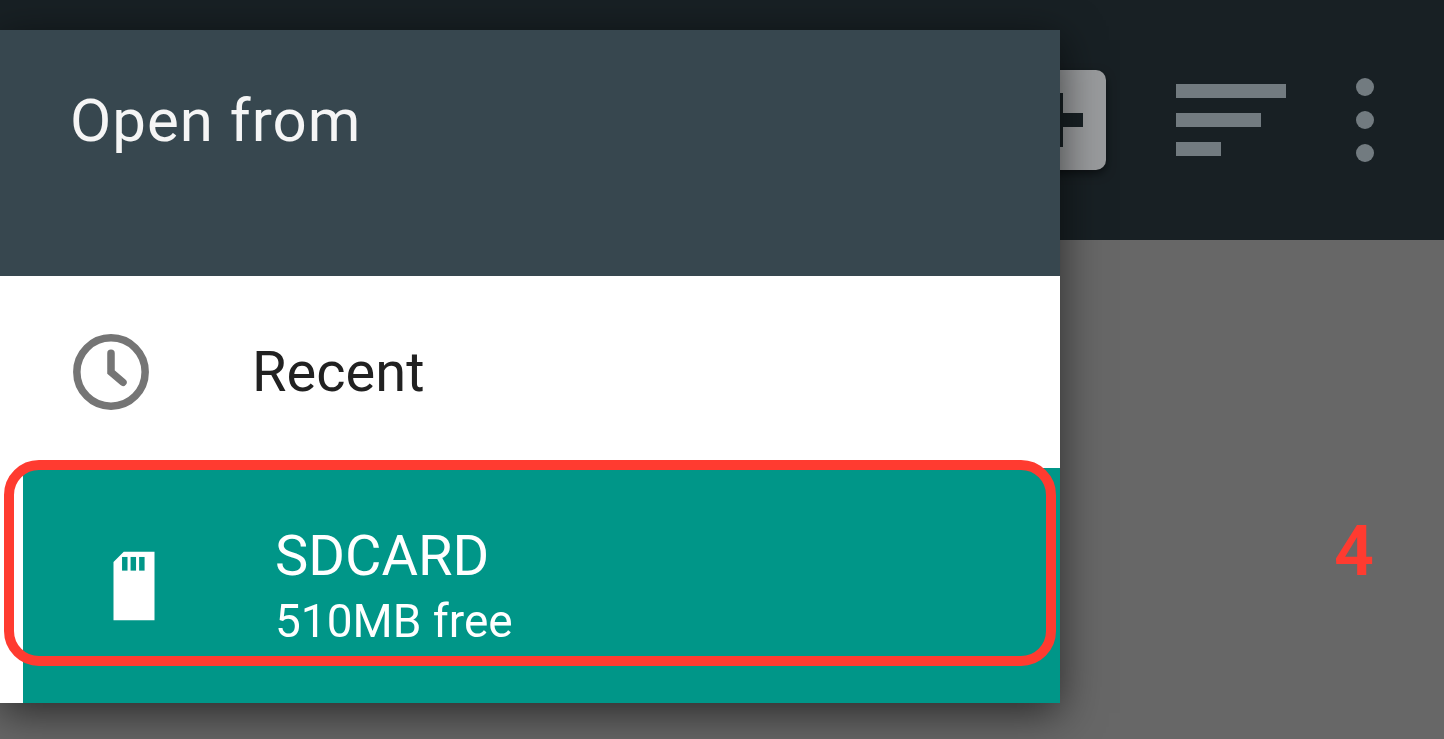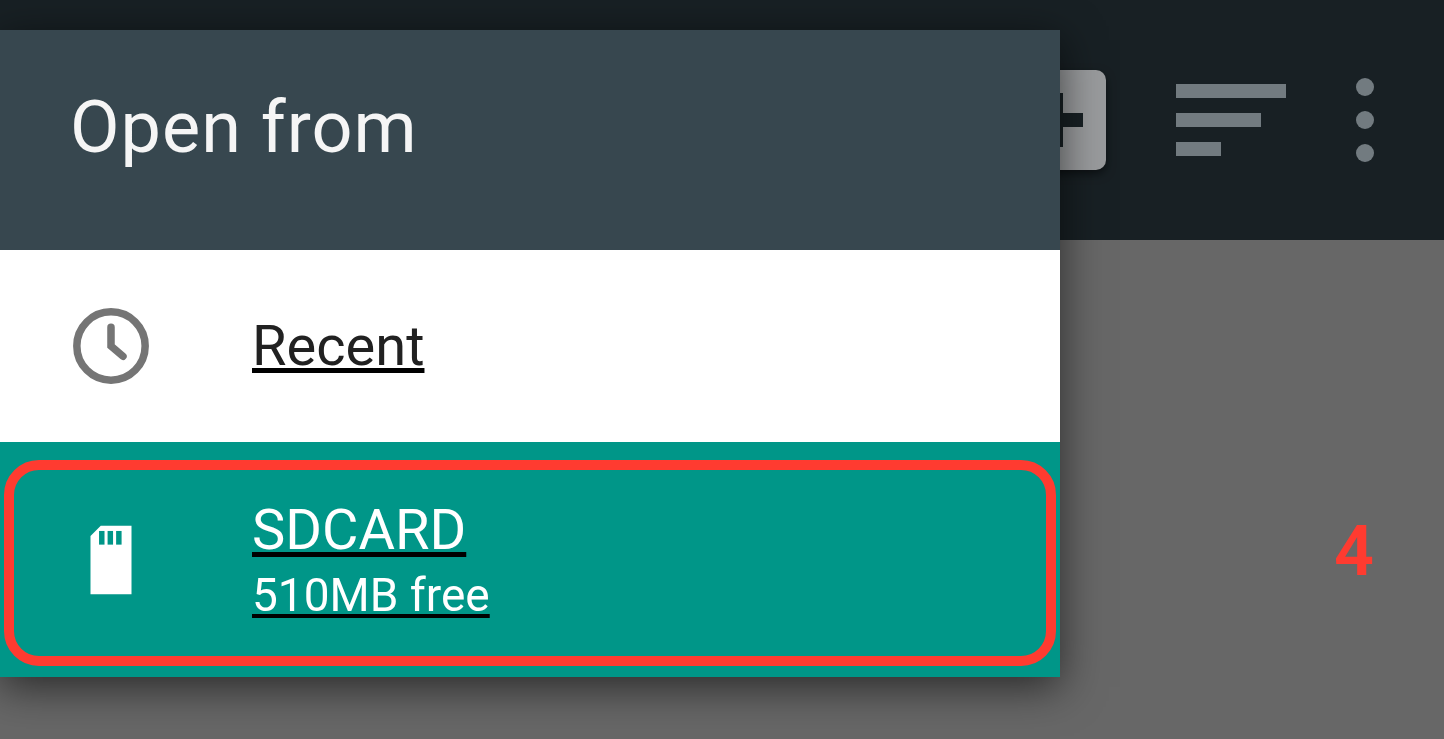--- a/index.html
+++ b/index.html
@@ -100,30 +100,29 @@
     position: absolute;
     left: 0; top: 30px;
     width: 1060px;
     background: #ffffff;
     box-shadow: 0 10px 40px rgba(0,0,0,0.6);
   }
 
   .drawer-header {
     background: #37474f;
     color: #f5f5f5;
-    font-size: 72px;
+    font-size: 60px;
     font-weight: 400;
     letter-spacing: 1px;
-    padding: 55px 70px 80px 70px;
+    padding: 55px 70px 120px 70px;
   }
 
   .drawer-list {
     display: flex;
     flex-direction: column;
-    text-decoration: underline;
   }
 
   .drawer-item {
     display: flex;
     align-items: center;
     gap: 100px;
     padding: 55px 70px;
     cursor: pointer;
     position: relative;
   }
@@ -138,20 +137,21 @@
     font-size: 56px;
     color: #212121;
   }
   .drawer-item .subtitle {
     font-size: 46px;
     color: #212121;
   }
 
   .drawer-item.selected {
     background: #009688;
+    margin-left: 23px;
   }
   .drawer-item.selected .title,
   .drawer-item.selected .subtitle {
     color: #ffffff;
   }
 
   
   .clock-icon {
     width: 82px;
     height: 82px;

